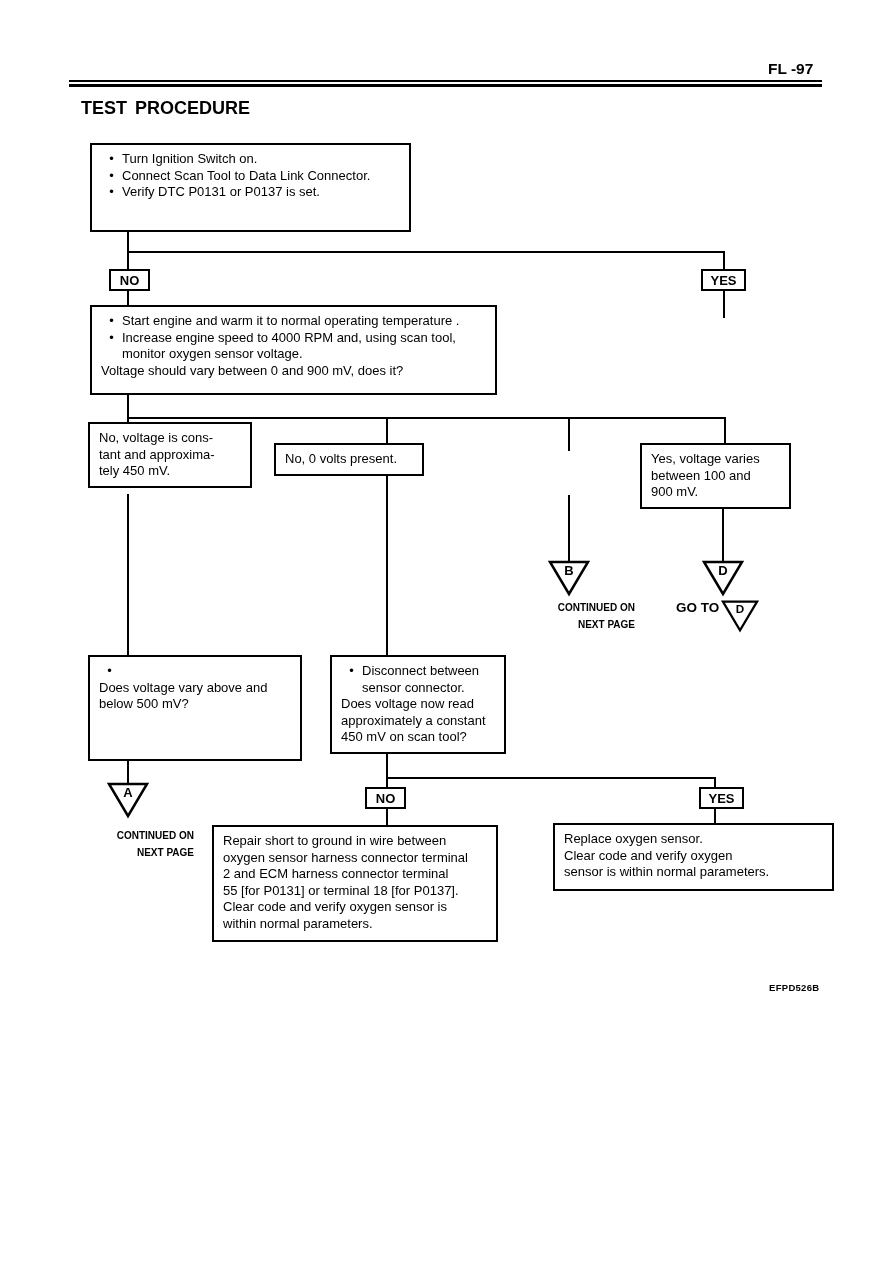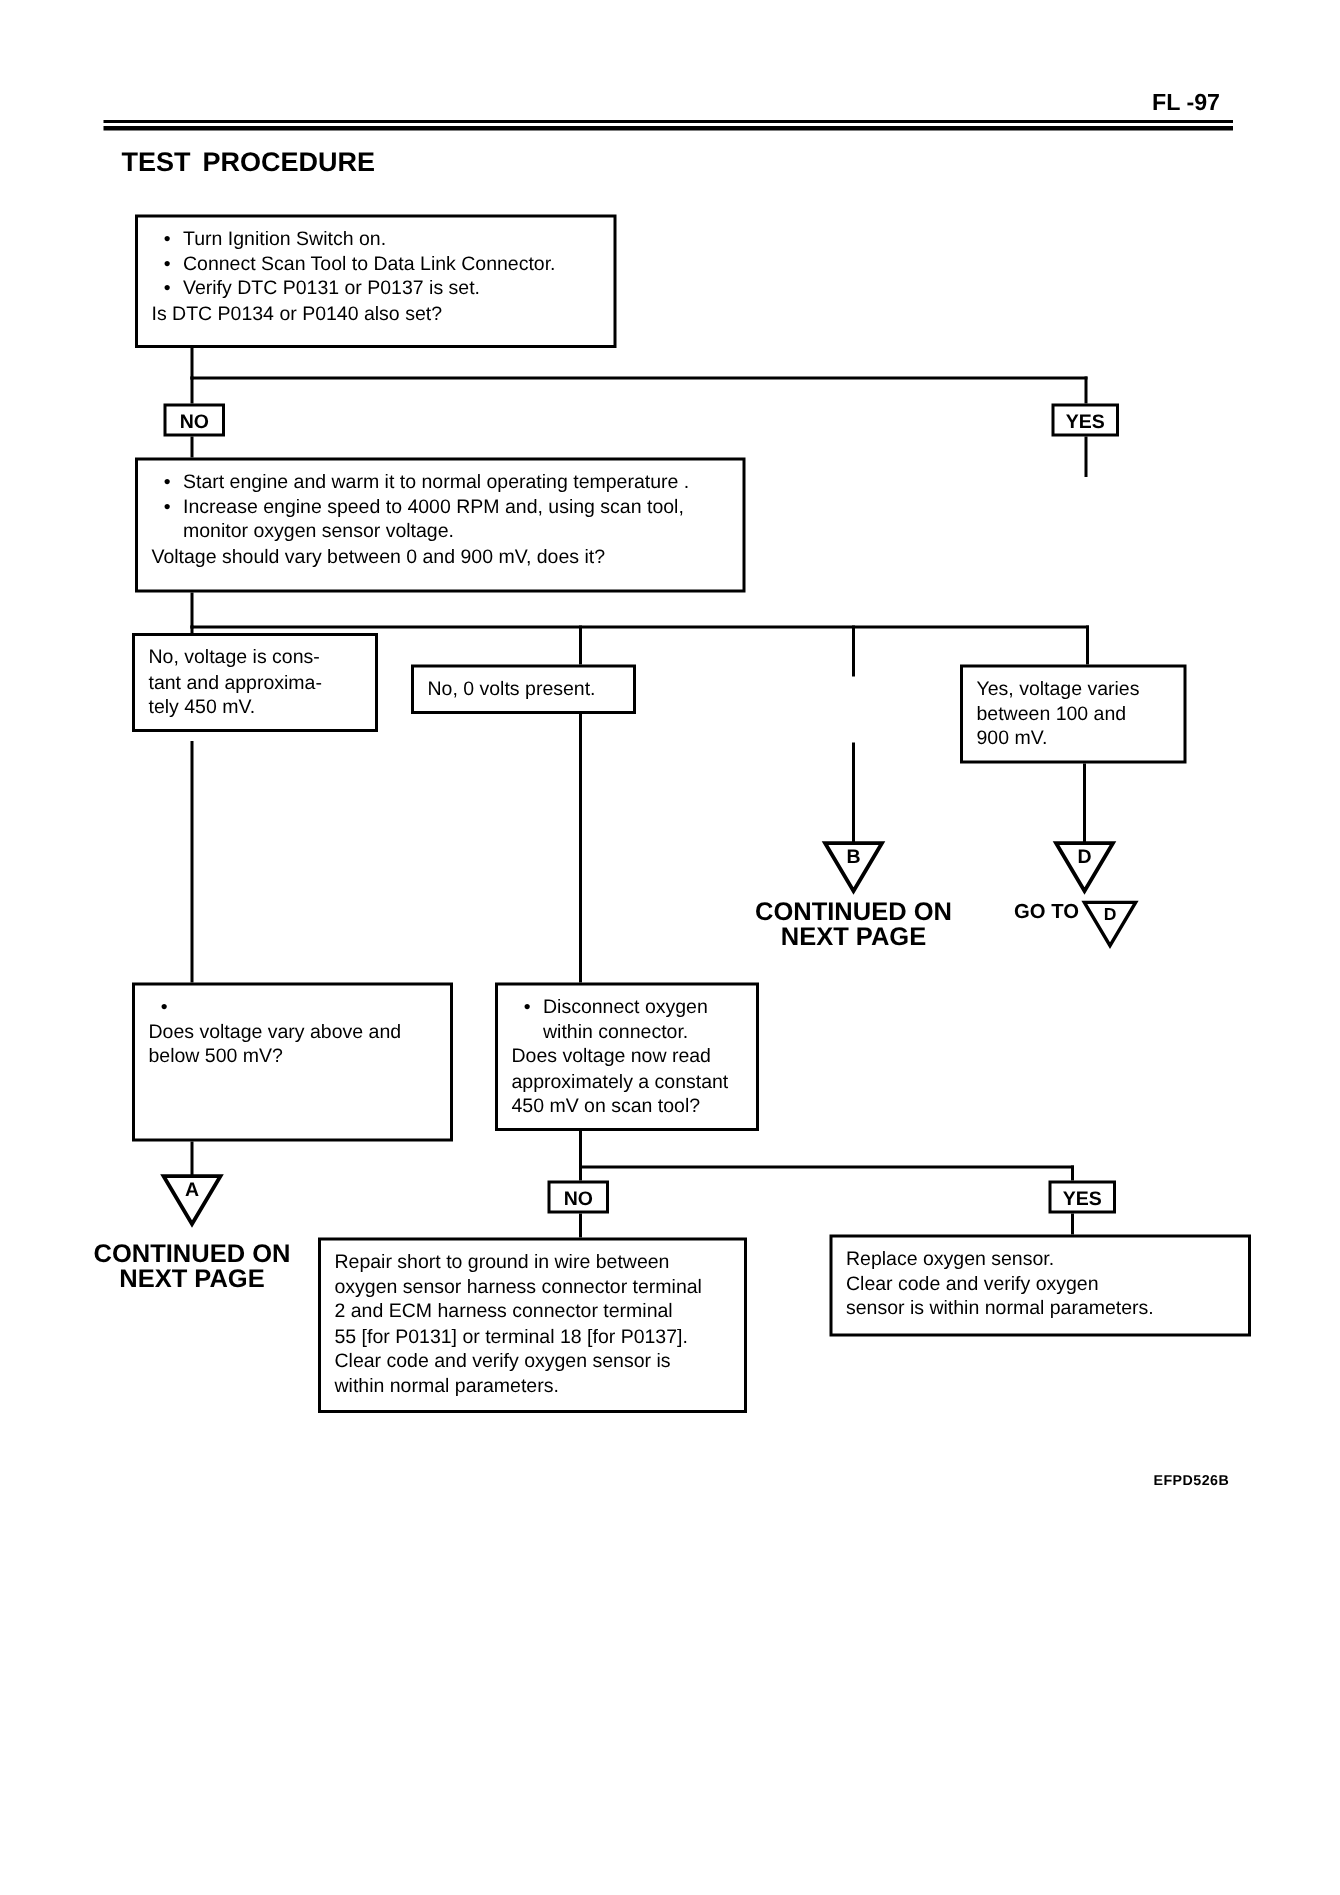--- a/index.html
+++ b/index.html
@@ -27,21 +27,21 @@
   .bul{flex:none;width:21px;text-align:center}
   .btxt{flex:1}
   .badge{
     position:absolute;border:2px solid #000;background:#fff;font-weight:bold;font-size:13px;
     display:flex;align-items:center;justify-content:center;box-sizing:border-box;
   }
   
   .tri{position:absolute;overflow:visible}
   .tri polygon{fill:#fff;stroke:#000;stroke-width:2.5}
   .tri text{font-family:"Liberation Sans",sans-serif;font-weight:bold;font-size:13px;text-anchor:middle;fill:#000}
-  .cap{position:absolute;font-weight:bold;font-size:17px;line-height:17px;text-align:center}
+  .cap{position:absolute;font-weight:bold;font-size:10px;line-height:17px;text-align:right}
   .goto{position:absolute;display:flex;align-items:flex-start;gap:3px;font-weight:bold;font-size:13.5px}
   .goto svg{overflow:visible}
   .goto polygon{fill:#fff;stroke:#000;stroke-width:2.5}
   .goto text{font-family:"Liberation Sans",sans-serif;font-weight:bold;font-size:13px;text-anchor:middle;fill:#000}
   .code{position:absolute;left:769px;top:982px;font-size:9.5px;font-weight:bold;letter-spacing:.3px}
 </style>
 </head>
 <body>
 
 <div class="page">
@@ -81,21 +81,20 @@
       <span class="btxt">Turn Ignition Switch on.</span>
     </div>
     <div class="brow">
       <span class="bul">•</span>
       <span class="btxt">Connect Scan Tool to Data Link Connector.</span>
     </div>
     <div class="brow">
       <span class="bul">•</span>
       <span class="btxt">Verify DTC P0131 or P0137 is set.</span>
     </div>
-    <div class="q">Is DTC P0134 or P0140 also set?</div>
   </div>
 
   <div class="badge" style="left:109px;top:269px;width:41px;height:22px">
       <span>NO</span>
     </div>
   <div class="badge" style="left:701px;top:269px;width:45px;height:22px">
       <span>YES</span>
     </div>
 
   <div class="box" style="left:90px;top:305px;width:407px;min-height:90px">
@@ -148,21 +147,21 @@
 
   <div class="box" style="left:88px;top:655px;width:214px;min-height:106px">
     <div class="brow">
       <span class="bul">•</span>
     </div>
     <div class="q">Does voltage vary above and below 500 mV?</div>
   </div>
   <div class="box" style="left:330px;top:655px;width:176px;min-height:98px">
     <div class="brow">
       <span class="bul">•</span>
-      <span class="btxt">Disconnect oxygen within connector.</span>
+      <span class="btxt">Disconnect between sensor connector.</span>
     </div>
     <div class="q">Does voltage now read approximately a constant 450 mV on scan tool?</div>
   </div>
 
   <svg class="tri" style="left:108px;top:783px" width="40" height="34" viewBox="0 0 40 34">
     <polygon points="1,1 39,1 20,33"></polygon>
     <text x="20" y="14">A</text>
   </svg>
   <div class="cap" style="left:62px;top:827px;width:132px">
     <div>CONTINUED ON</div>

